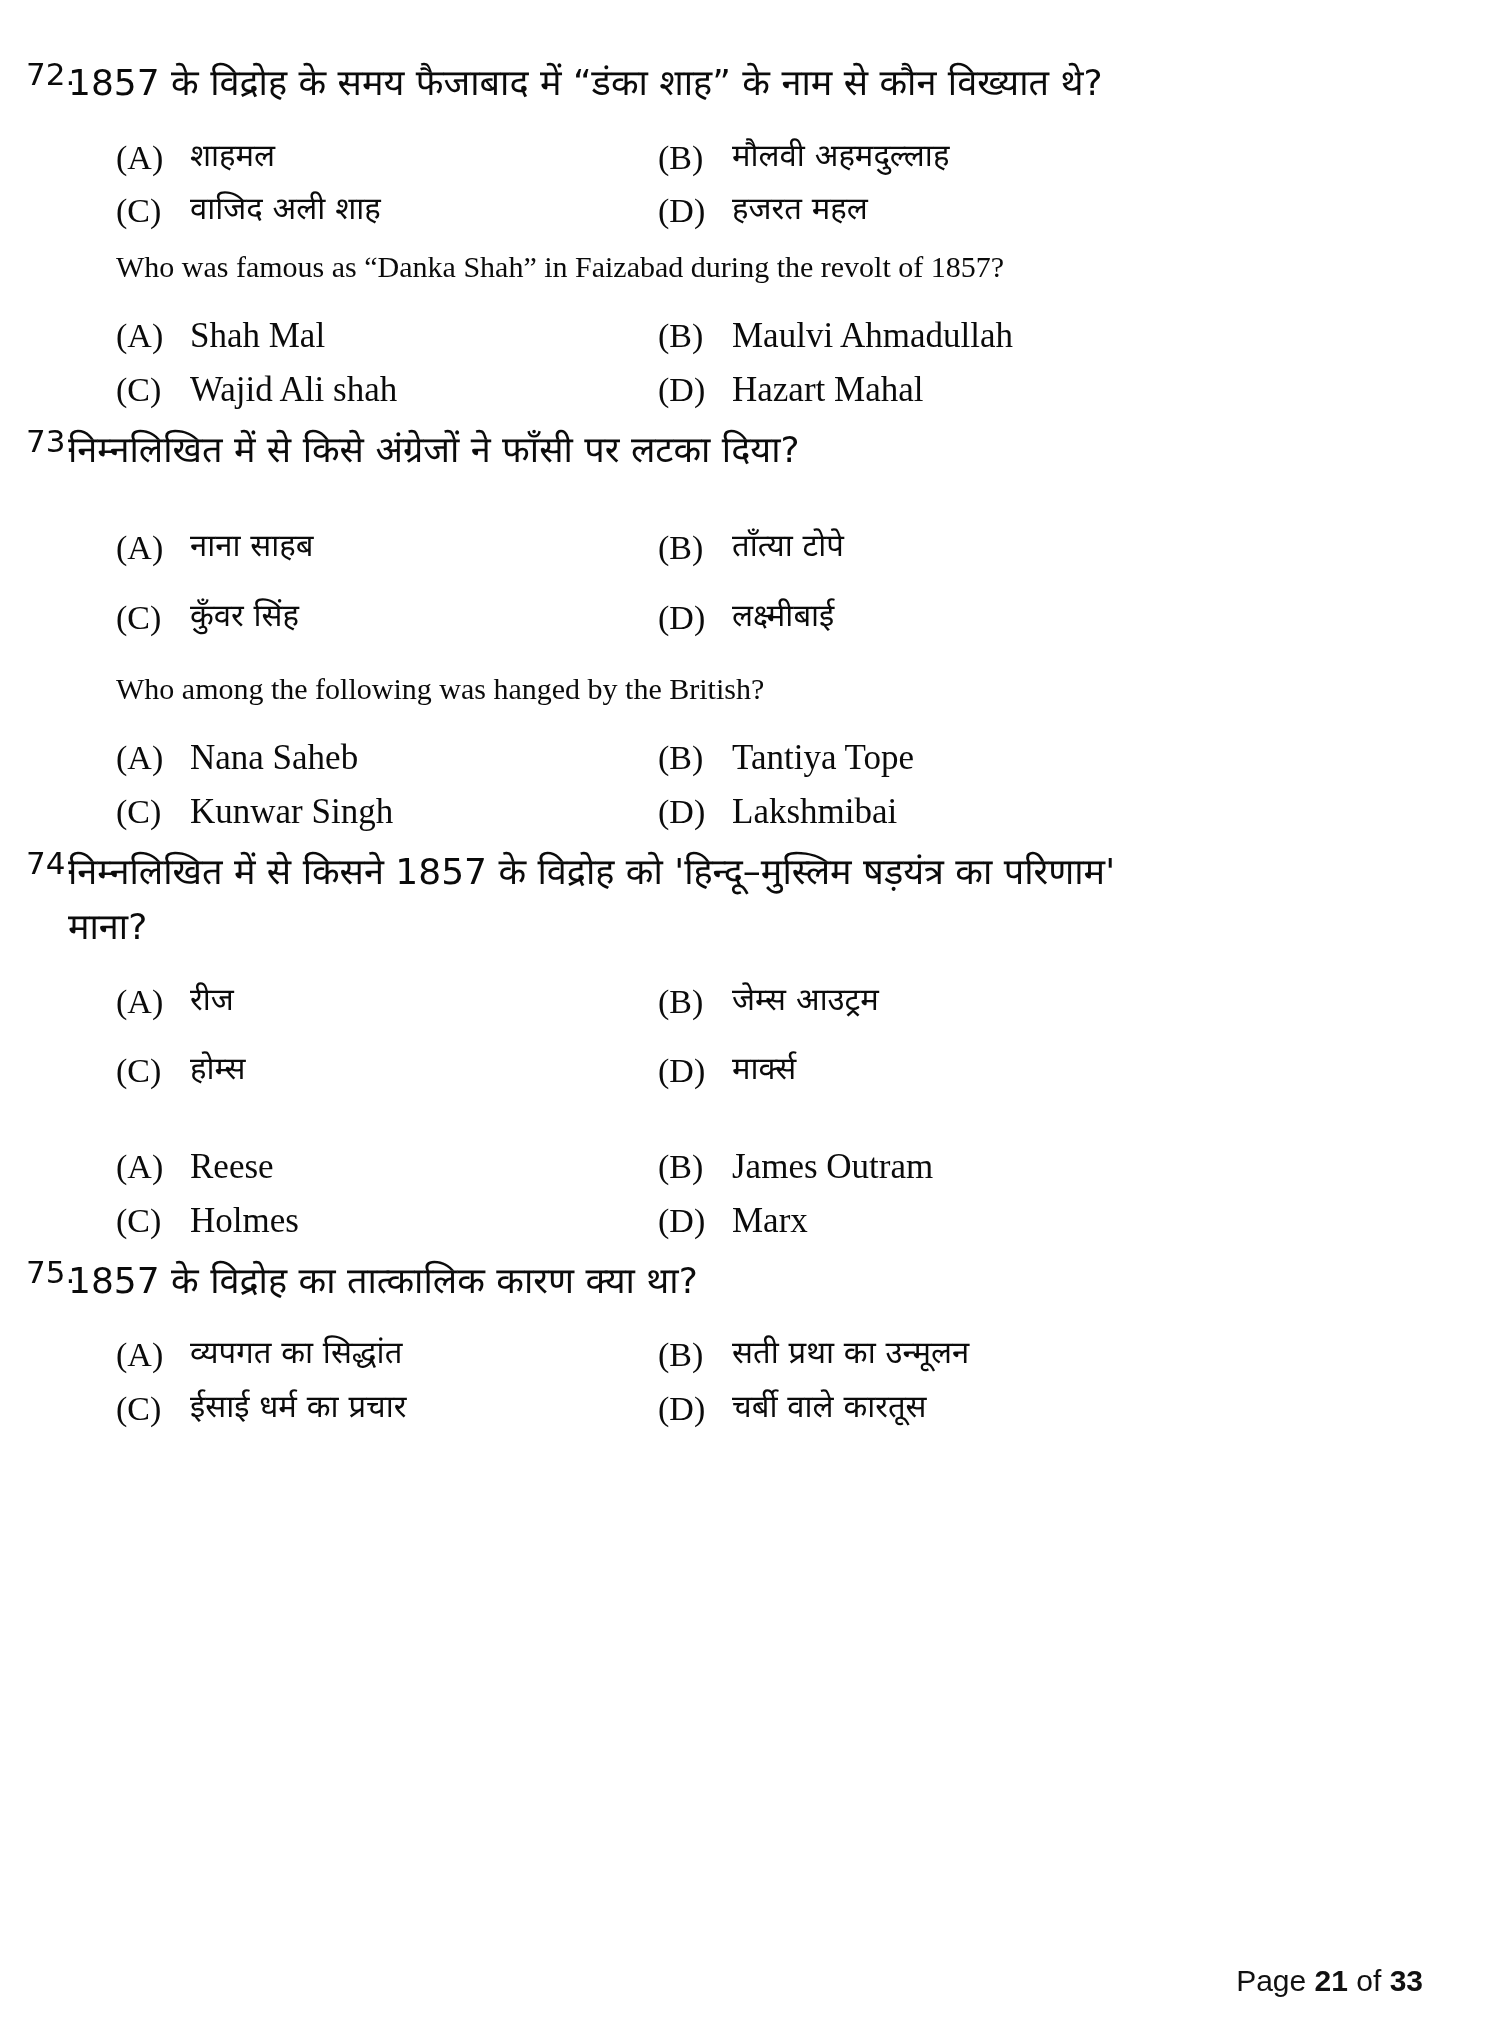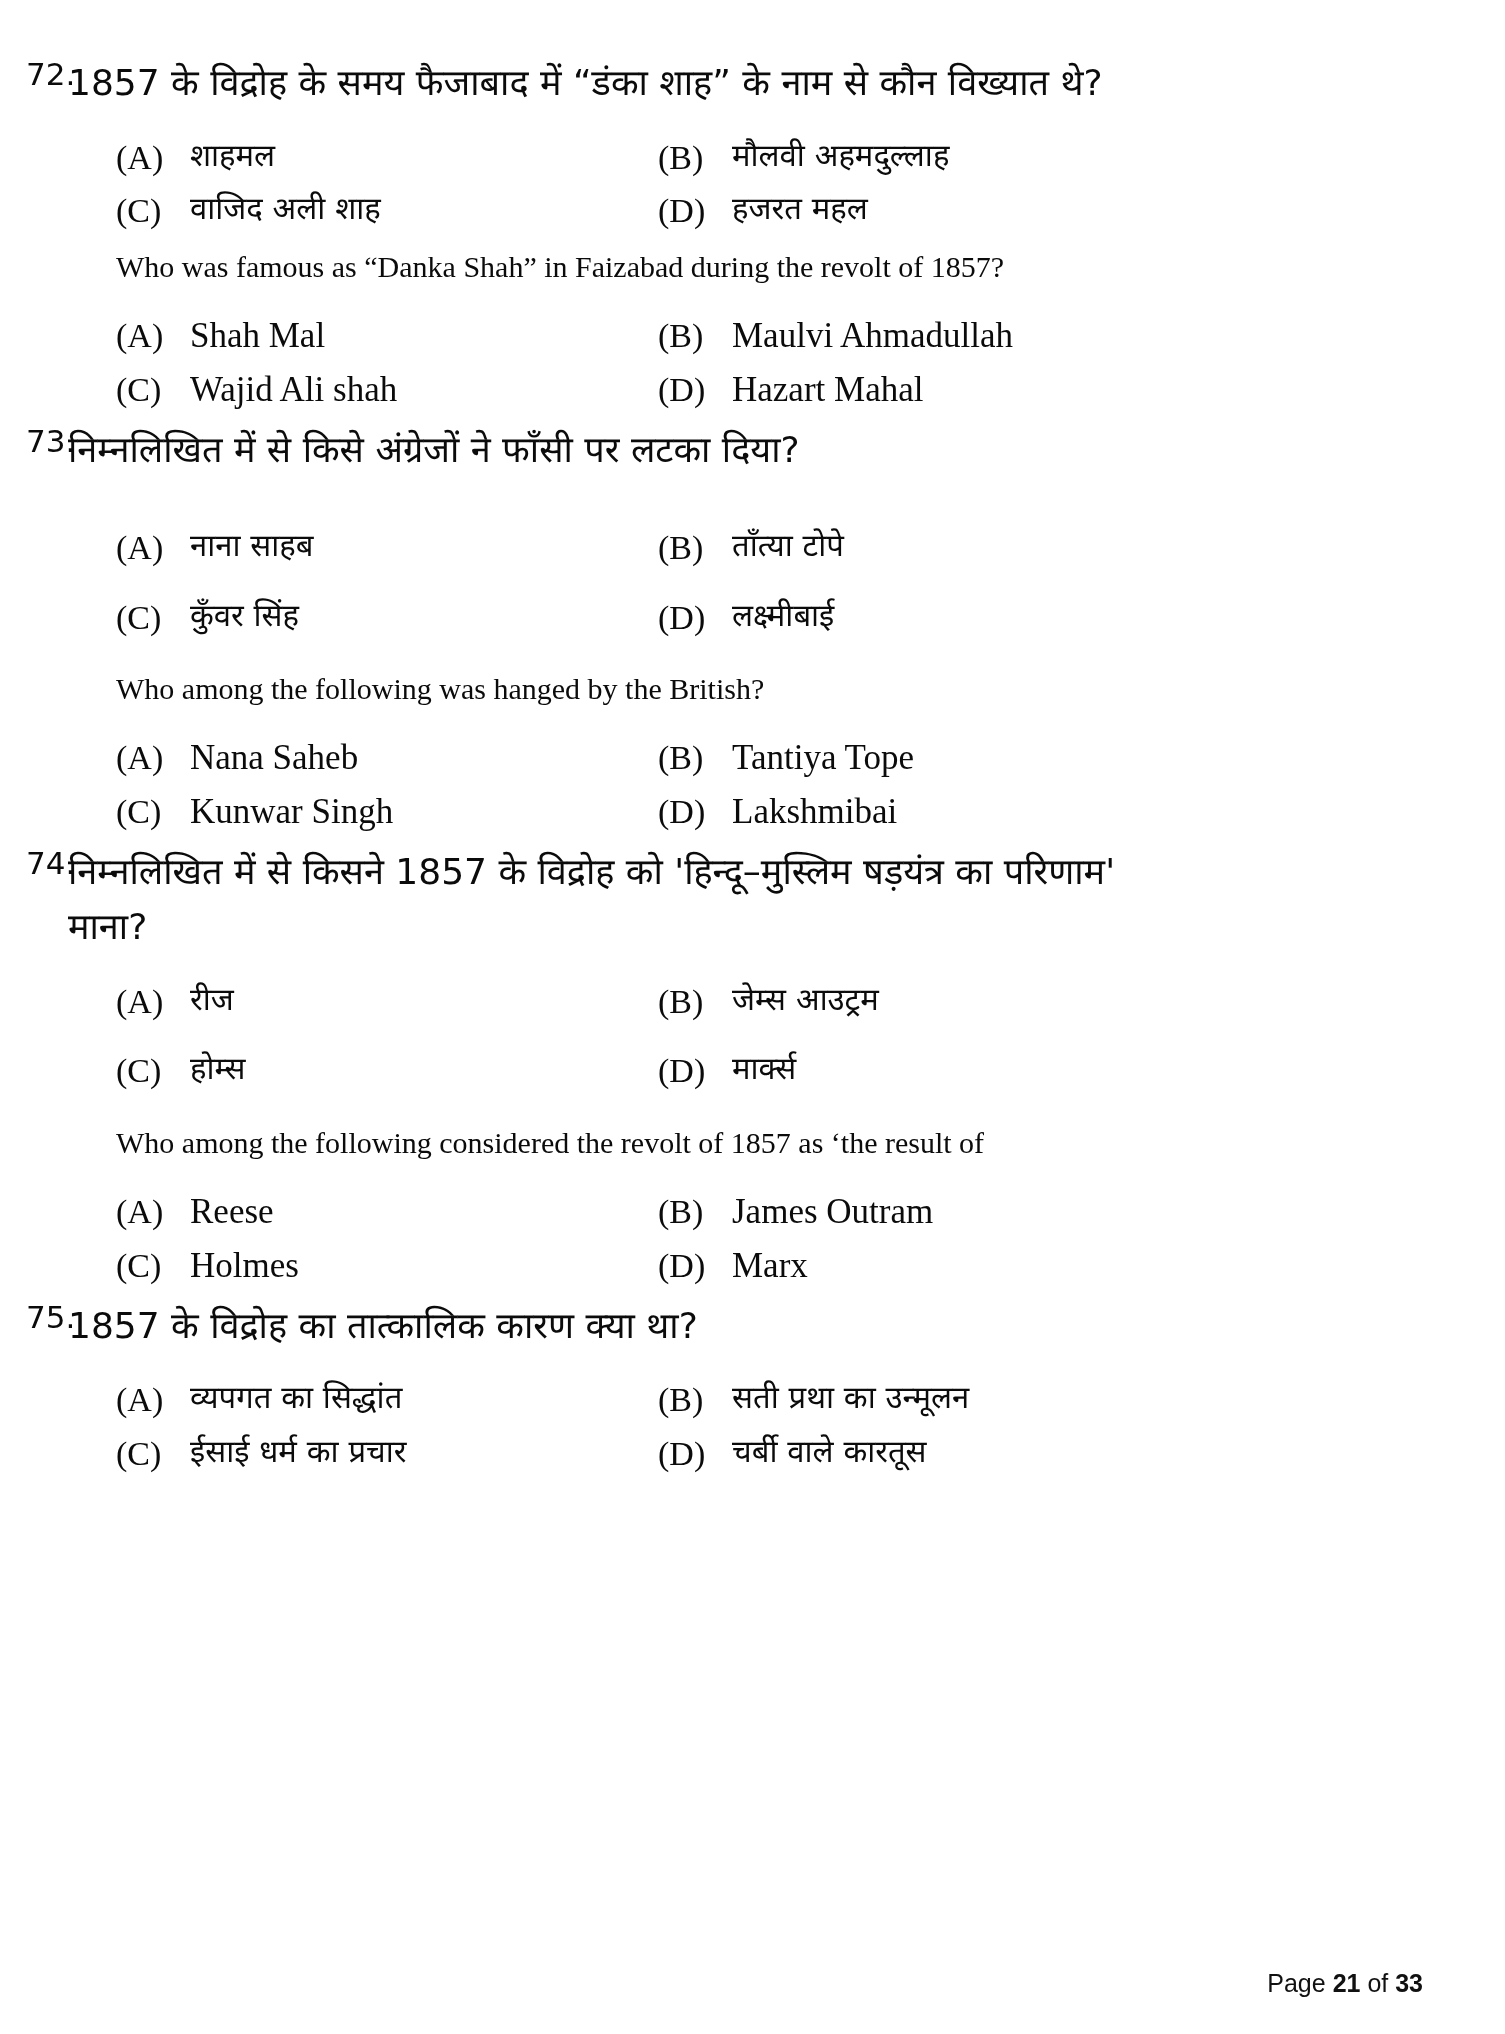--- a/index.html
+++ b/index.html
@@ -99,21 +99,21 @@
 
   .gap-sm { height: 16px; }
   .gap-lg { height: 40px; }
 
   
   .footer {
     position: absolute;
     right: 82px;
     bottom: 36px;
     font-family: "Liberation Sans", "DejaVu Sans", sans-serif;
-    font-size: 25px;
+    font-size: 30px;
     color: #111;
     white-space: nowrap;
   }
   .footer b { font-weight: 700; }
 </style>
 </head>
 <body>
 
 <div class="page">
 
@@ -274,21 +274,20 @@
         <div class="ocell right">
           <span class="olabel">(D)</span>
           <span class="otext-hi">मार्क्स</span>
         </div>
       </div>
     </div>
 
     <div class="gap-sm"></div>
 
     <div class="stem stem-indent">
-      <span class="qtext-en body" style="text-align:justify; display:block; width:1175px;">Who among the following considered the revolt of 1857 as ‘the result of</span>
     </div>
 
     <div class="gap-sm"></div>
 
     <div class="opts">
       <div class="orow">
         <div class="ocell left">
           <span class="olabel">(A)</span>
           <span class="otext-en">Reese</span>
         </div>

